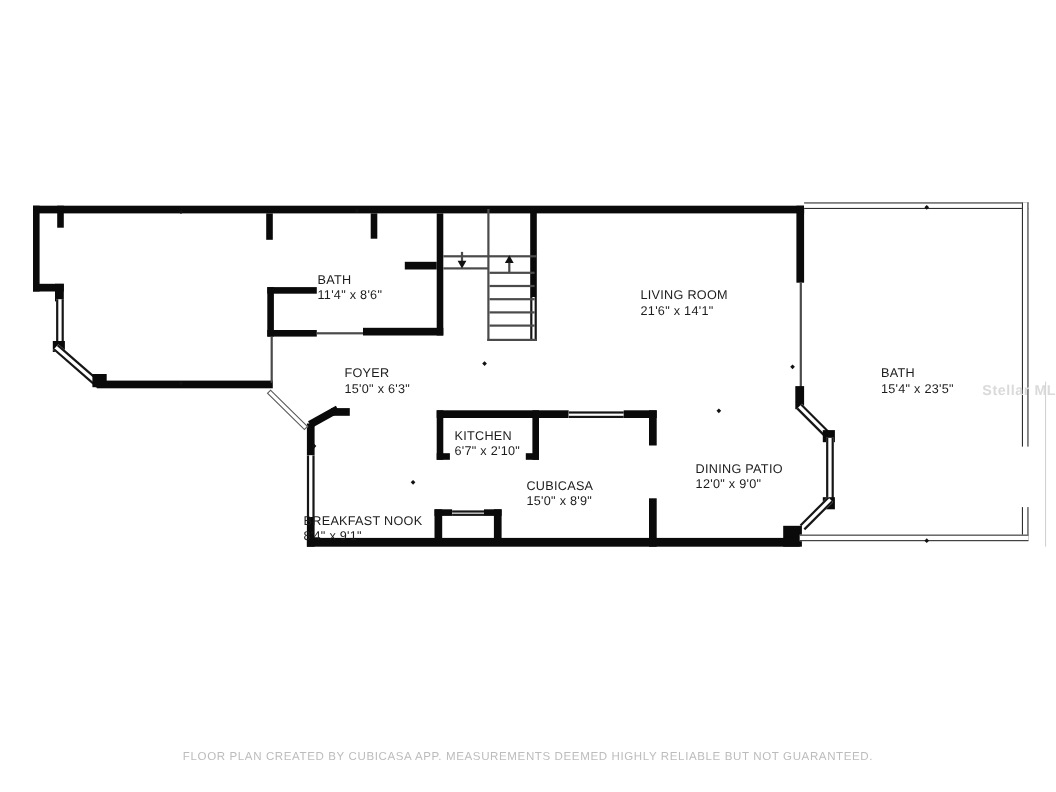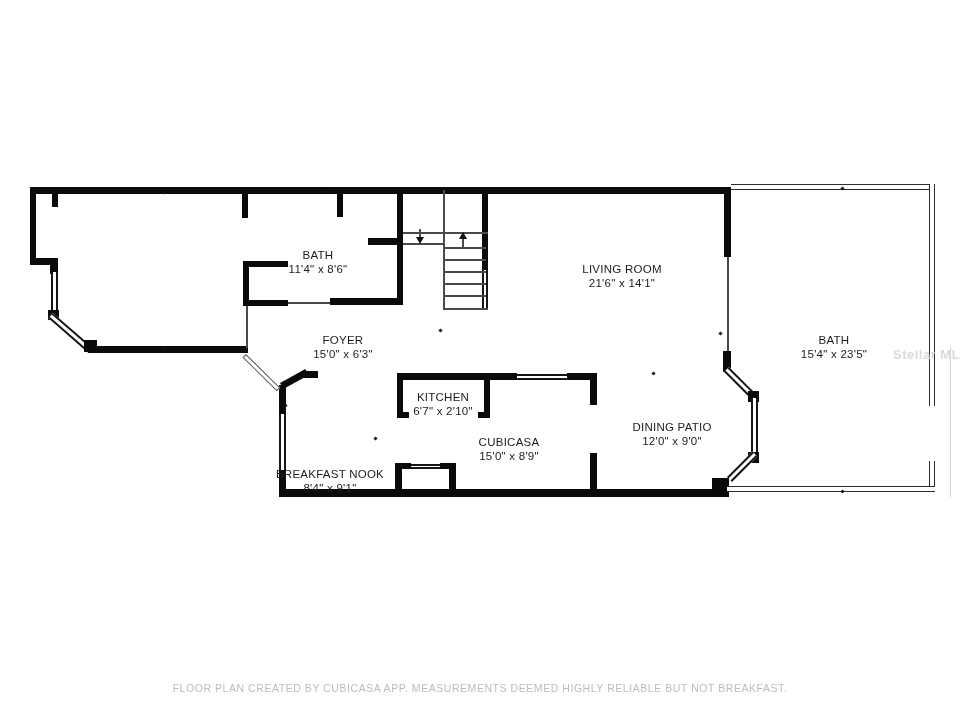--- a/index.html
+++ b/index.html
@@ -16,21 +16,21 @@
   .win-v{position:absolute;background:#fff;border-left:2px solid #161616;border-right:2px solid #161616;box-sizing:border-box;}
   .win-h{position:absolute;background:#fff;border-top:2px solid #161616;border-bottom:2px solid #161616;box-sizing:border-box;}
   .win-d{position:absolute;background:#fff;border-top:2px solid #161616;border-bottom:2px solid #161616;box-sizing:border-box;transform-origin:0 0;}
   .wall-d{position:absolute;background:#0a0a0a;transform-origin:0 0;}
   
   .rail-h{position:absolute;background:#fff;border-top:1.5px solid #2e2e2e;border-bottom:1.5px solid #2e2e2e;box-sizing:border-box;height:6px;}
   .rail-v{position:absolute;background:#fff;border-left:1.5px solid #2e2e2e;border-right:1.5px solid #2e2e2e;box-sizing:border-box;width:6px;}
   .door-leaf{position:absolute;background:#fff;border:1px solid #5a5a5a;box-sizing:border-box;transform-origin:0 0;}
   .tick{position:absolute;width:3px;height:3px;background:#111;transform:rotate(45deg);}
   .room-label{
-    position:absolute;transform:translate(-50%,-50%);text-align:center;white-space:nowrap;
+    position:absolute;transform:translate(-50%,-50%);text-align:left;white-space:nowrap;
     color:#1c1c1c;font-size:11.5px;line-height:14px;letter-spacing:.25px;
   }
   .room-name{font-weight:400;}
   .room-dims{font-weight:400;}
   .arr{position:absolute;width:0;height:0;}
   .arr-down{border-left:4px solid transparent;border-right:4px solid transparent;border-top:7px solid #111;}
   .arr-up{border-left:4px solid transparent;border-right:4px solid transparent;border-bottom:7px solid #111;}
   #disclaimer{
     position:absolute;left:50%;top:682px;transform:translateX(-50%);
     color:#bcbcbc;font-size:10.5px;letter-spacing:.55px;white-space:nowrap;
@@ -169,15 +169,15 @@
   <div class="room-label" style="left:672px;top:434px;">
     <div class="room-name">DINING PATIO</div>
     <div class="room-dims">12'0" x 9'0"</div>
   </div>
   <div class="room-label" style="left:834px;top:347px;">
     <div class="room-name">BATH</div>
     <div class="room-dims">15'4" x 23'5"</div>
   </div>
 
   <div id="watermark">Stellar MLS</div>
-  <div id="disclaimer">FLOOR PLAN CREATED BY CUBICASA APP. MEASUREMENTS DEEMED HIGHLY RELIABLE BUT NOT BREAKFAST.</div>
+  <div id="disclaimer">FLOOR PLAN CREATED BY CUBICASA APP. MEASUREMENTS DEEMED HIGHLY RELIABLE BUT NOT GUARANTEED.</div>
 
 </div>
 
 </body></html>

